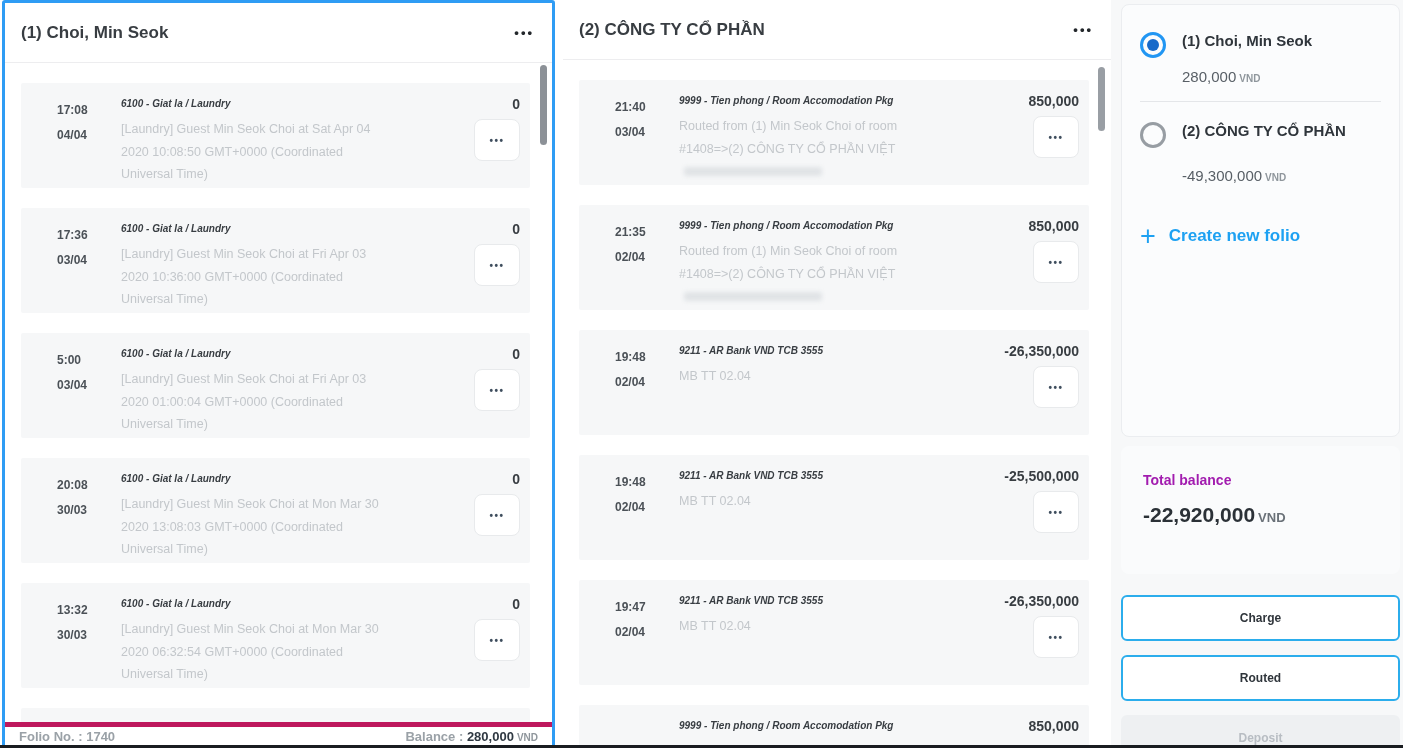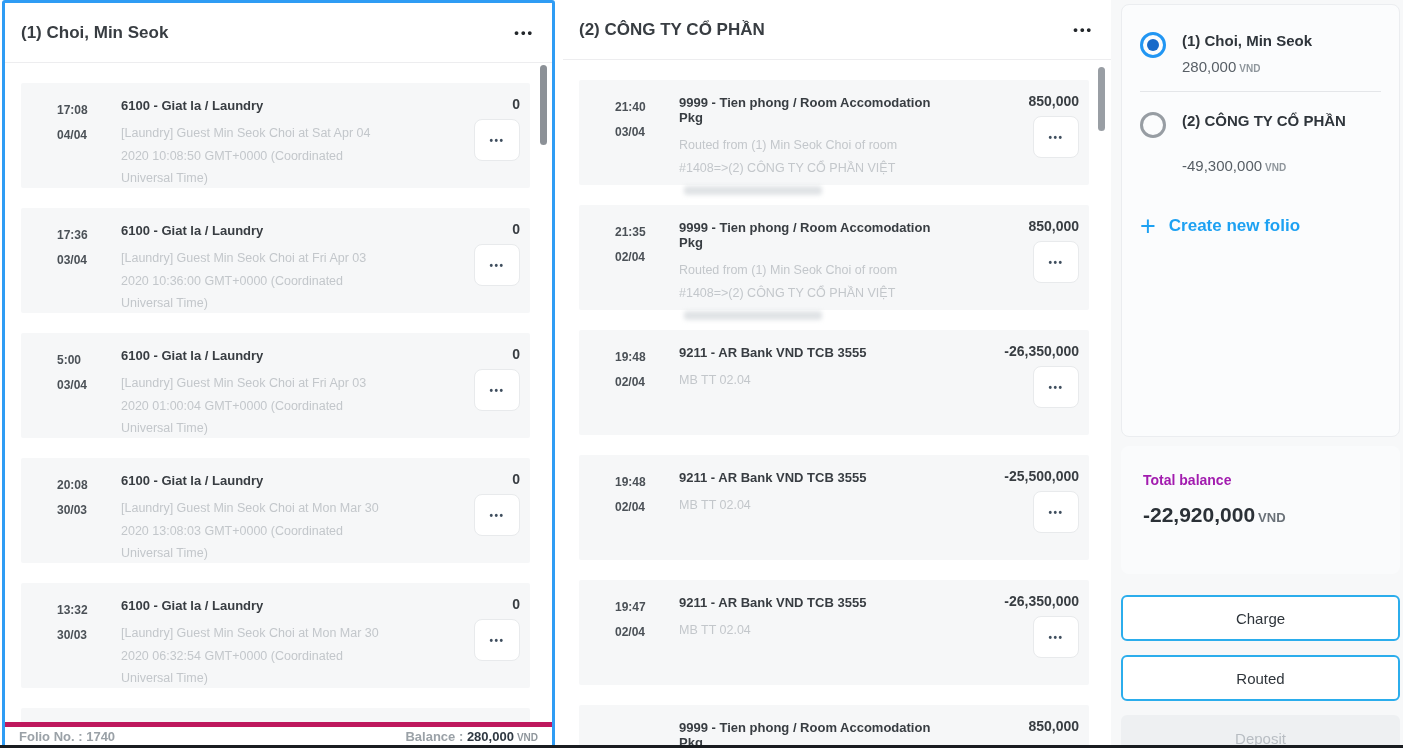--- a/index.html
+++ b/index.html
@@ -22,21 +22,21 @@
   .col-title { font-size:17px; font-weight:bold; color:#383d42; }
   .menu-dots { font-size:13px; font-weight:bold; letter-spacing:2px; color:#23272b; cursor:pointer; }
 
   .col-body { flex:1 1 auto; overflow:hidden; position:relative; padding-top:20px; }
 
   .txn { height:105px; margin:0 22px 20px 16px; background:#f6f7f8; border-radius:2px;
          display:flex; padding:13px 10px 0 0;justify-content:flex-end; }
   .txn-time { flex:0 0 100px; padding:7px 0 0 36px; font-size:12px; font-weight:bold; color:#4b5157; }
   .txn-time .d2 { margin-top:11px; }
   .txn-main { flex:1 1 auto; min-width:0; padding-top:2px; }
-  .txn-title { font-size:13px; font-weight:bold; color:#383d42; }
+  .txn-title { font-size:10px; font-weight:bold; color:#383d42;font-style:italic; }
   .txn-desc { font-size:12.5px; color:#c3c7cb; margin-top:9px; line-height:1.8; max-width:368px; }
   .col2 .txn-desc { max-width:352px; }
   .redact { display:inline-block; width:138px; height:9px; background:#e0e3e6;
             border-radius:3px; filter:blur(2px); vertical-align:middle; margin-left:5px; }
   .txn-right { flex:0 0 140px; display:flex; flex-direction:column; align-items:flex-end; }
   .txn-amount { font-size:14px; font-weight:bold; color:#383d42; }
   .txn-menu { margin-top:7px; width:46px; height:42px; background:#fff; border:1px solid #e8eaec;
               border-radius:8px; display:flex; align-items:center; justify-content:center;
               color:#3f4e5e; font-size:10px; font-weight:bold; letter-spacing:1.5px; cursor:pointer; }
 
@@ -54,35 +54,35 @@
   
   .sidebar { flex:1 1 auto; background:#f7f8f9; padding:4px 3px 0 10px; height:748px; }
   .sel-card { background:#fbfcfd; border:1px solid #ebedf0; border-radius:8px;
               padding:24px 18px; height:433px; }
   .folio-opt { display:flex; gap:16px; align-items:flex-start; cursor:pointer; }
   .radio { width:26px; height:26px; border-radius:50%; flex:0 0 26px; margin-top:3px; position:relative; }
   .radio.sel { border:3px solid #2196f3; }
   .radio.sel::after { content:""; position:absolute; inset:4px; border-radius:50%; background:#1669c9; }
   .radio.unsel { border:3px solid #979da3; }
   .opt-label { font-size:15px; font-weight:bold; color:#2f353b; padding-top:3px; }
-  .opt-amount { margin-top:9px; font-size:15px; color:#585f66; }
+  .opt-amount { margin-top:19px; font-size:15px; color:#585f66; }
   .opt2 .opt-amount { margin-top:28px; }
   .divider { height:1px; background:#e4e6e9; margin:16px 0 17px 0; }
   .create-folio { margin-top:42px; display:flex; align-items:center; gap:13px;
                   color:#1da1f2; font-weight:bold; font-size:17px; cursor:pointer; }
   .plus { font-size:27px; font-weight:normal; line-height:18px; }
 
   .total-card { background:#fafbfc; border-radius:8px; margin-top:9px; height:128px;
                 padding:26px 22px 0 22px; }
   .total-label { font-size:14px; font-weight:bold; color:#a21caf; }
   .total-amount { margin-top:15px; font-size:21px; font-weight:bold; color:#2b3137; }
   .total-amount .vnd { font-size:13px; color:#6a7178; }
 
   .btn { height:46px; margin-top:14px; border-radius:6px; display:flex; align-items:center;
-         justify-content:center; font-size:15px; font-weight:normal; cursor:pointer; }
+         justify-content:center; font-size:12px; font-weight:bold; cursor:pointer; }
   .btn.first { margin-top:21px; }
   .btn.primary { background:#fff; border:2px solid #2badec; color:#2f353b; }
   .btn.disabled { background:#eef0f2; color:#b8bdc3; border:none; }
 
   .bottom-edge { position:absolute; left:0; right:0; bottom:0; height:3px; background:#191c20; z-index:9; }
 </style>
 </head>
 <body>
 
 <section class="folio-col col1">

